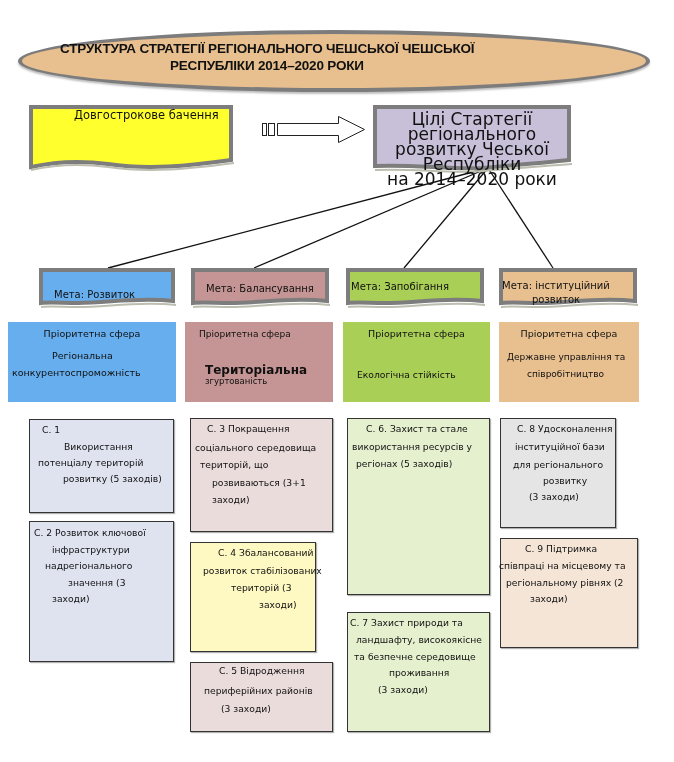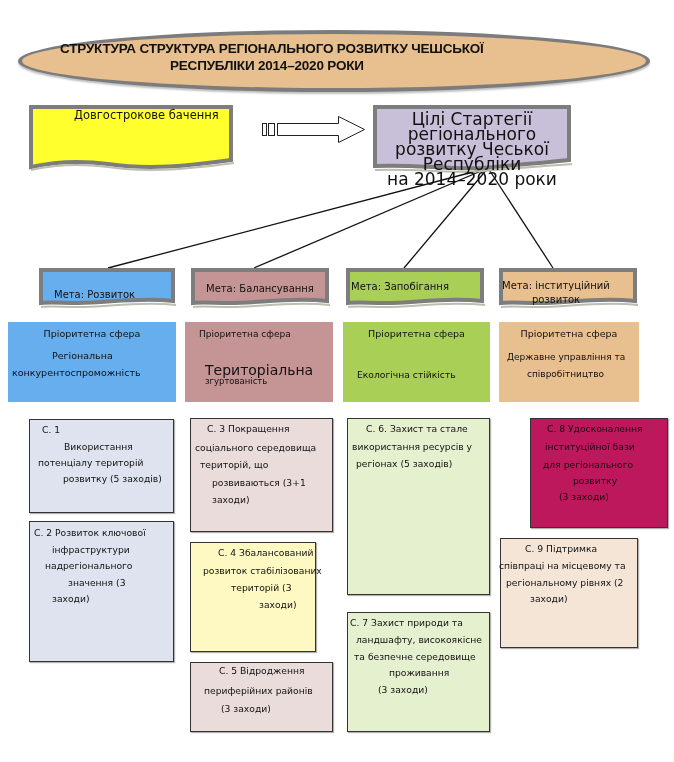--- a/index.html
+++ b/index.html
@@ -43,21 +43,21 @@
   <line x1="488" y1="168" x2="553" y2="268" stroke="#111" stroke-width="1.3"></line>
   <g fill="#fff" stroke="#222" stroke-width="1">
     <rect x="262.5" y="123.5" width="4" height="12"></rect>
     <rect x="268.5" y="123.5" width="6" height="12"></rect>
     <polygon points="277.5,123.5 338.5,123.5 338.5,116.5 364.5,129.5 338.5,142.5 338.5,135.5 277.5,135.5"></polygon>
   </g>
 </svg>
 
 <div class="abs title-ellipse"></div>
 <div class="abs title-text" style="left:40px; width:450px;">
-  <div style="text-align:left;padding-left:20px;">СТРУКТУРА СТРУКТУРА РЕГІОНАЛЬНОГО РОЗВИТКУ ЧЕШСЬКОЇ</div>
+  <div style="text-align:left;padding-left:20px;">СТРУКТУРА СТРАТЕГІЇ РЕГІОНАЛЬНОГО ЧЕШСЬКОЇ ЧЕШСЬКОЇ</div>
   <div style="text-align:left;padding-left:130px;">РЕСПУБЛІКИ 2014–2020 РОКИ</div>
 </div>
 
 <div class="abs vision">
   <svg class="doc-svg" viewBox="0 0 206 66" preserveAspectRatio="none">
     <path d="M3,3 H203 V56 C160,62 120,66 80,60 C50,56 25,58 3,63 Z" fill="#ffff2e" stroke="#7d7d7d" stroke-width="4"></path>
     <path d="M3,66 C25,61 50,59 80,63 C120,69 160,65 206,59" fill="none" stroke="#bdbdb0" stroke-width="2"></path>
   </svg>
   <span class="t1">Довгострокове бачення</span>
   <div class="t2">
@@ -110,21 +110,21 @@
 </div>
 
 <div class="abs prio" style="left:8px; width:168px; background:#66aeed;">
   <span class="h">Пріоритетна сфера</span>
   <span class="abs" style="left:44px; top:28px; font-size:9.5px;">Регіональна</span>
   <span class="abs" style="left:4px; top:45px; font-size:9.5px;">конкурентоспроможність</span>
 </div>
 
 <div class="abs prio" style="left:185px; width:148px; background:#c49594;">
   <span class="abs" style="left:14px; top:6px; font-size:9px;">Пріоритетна сфера</span>
-  <span class="abs" style="left:20px; top:43px; font-size:14px; line-height:11px;">Територіальна</span>
+  <span class="abs" style="left:20px; top:43px; font-size:12px; line-height:11px;font-weight:bold;">Територіальна</span>
   <span class="abs" style="left:20px; top:54px; font-size:8.5px; line-height:11px;">згуртованість</span>
 </div>
 
 <div class="abs prio" style="left:343px; width:147px; background:#a9cf57;">
   <span class="h">Пріоритетна сфера</span>
   <span class="abs" style="left:14px; top:47px; font-size:9.2px;">Екологічна стійкість</span>
 </div>
 
 <div class="abs prio" style="left:499px; width:140px; background:#e8bf8f;">
   <span class="h">Пріоритетна сфера</span>
@@ -175,21 +175,21 @@
 </div>
 
 <div class="abs cbox" style="left:347px; top:612px; width:143px; height:120px; background:#e5f0cf;">
   <span class="ln" style="left:2px; top:2px;">С. 7 Захист природи та</span>
   <span class="ln" style="left:8px; top:19px;">ландшафту, високоякісне</span>
   <span class="ln" style="left:6px; top:36px;">та безпечне середовище</span>
   <span class="ln" style="left:41px; top:52px;">проживання</span>
   <span class="ln" style="left:30px; top:69px;">(3 заходи)</span>
 </div>
 
-<div class="abs cbox" style="left:500px; top:418px; width:138px; height:110px; background:#be185d;margin-left:30px;">
+<div class="abs cbox" style="left:500px; top:418px; width:116px; height:110px; background:#e5e5e5;">
   <span class="ln" style="left:16px; top:2px;">С. 8 Удосконалення</span>
   <span class="ln" style="left:14px; top:20px;">інституційної бази</span>
   <span class="ln" style="left:12px; top:38px;">для регіонального</span>
   <span class="ln" style="left:42px; top:54px;">розвитку</span>
   <span class="ln" style="left:28px; top:70px;">(3 заходи)</span>
 </div>
 
 <div class="abs cbox" style="left:500px; top:538px; width:138px; height:110px; background:#f5e5d6;">
   <span class="ln" style="left:24px; top:2px;">С. 9 Підтримка</span>
   <span class="ln" style="left:-2px; top:19px;">співпраці на місцевому та</span>

